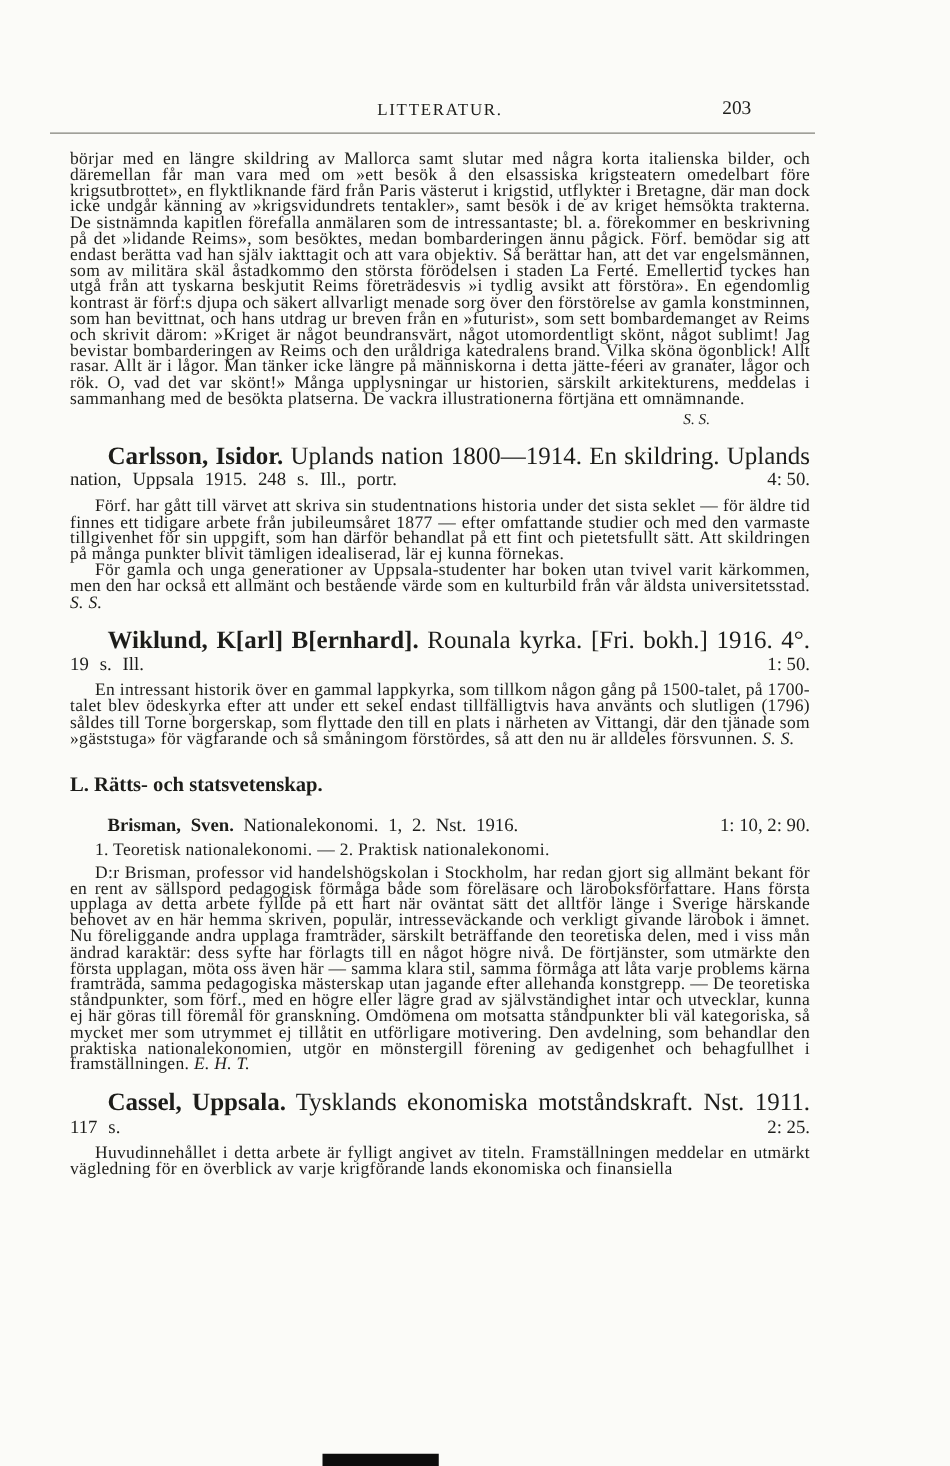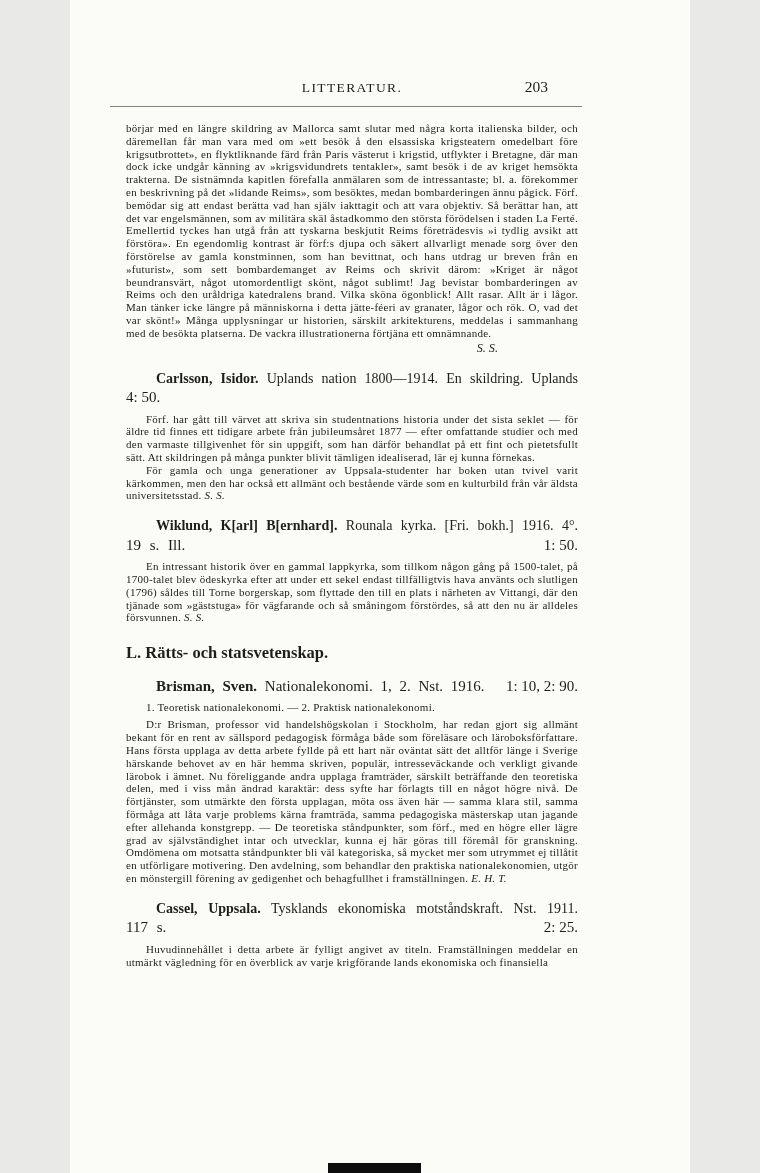--- a/index.html
+++ b/index.html
@@ -1,45 +1,45 @@
 <!DOCTYPE html>
 <html><head>
 <meta charset="utf-8">
 <style>
   html, body { margin: 0; padding: 0; background: #e9e9e7; }
   .page {
-    width: 620px; height: 1173px;
+    width: 760px; height: 1173px;
     background: #fbfbf8;
     font-family: "Liberation Serif", serif;
     color: #1d1d1a;
     position: relative;
     overflow: hidden;
     margin: 0 auto;
   }
   .content { padding: 80px 112px 0 56px; }
 
   .header-row { position: relative; height: 19px; }
   .header-title { display: block; text-align: center; font-size: 13.5px; letter-spacing: 1.4px; }
-  .page-number { position: absolute; right: 30px; top: -2px; font-size: 15.5px; }
+  .page-number { position: absolute; right: 47px; top: -2px; font-size: 15.5px; }
   .rule { border-top: 1px solid #82827a; margin: 7px -4px 0 -16px; height: 0; }
 
   p { margin: 0; }
   .small {
-    font-size: 11px;
+    font-size: 14px;
     line-height: 12.8px;
     letter-spacing: 0.25px;
     text-align: justify;
   }
   .intro { margin-top: 15px; text-indent: 0; }
   .sig-line { text-align: right; padding-right: 80px; font-size: 12.2px; line-height: 13px; margin-top: 2px; }
   .sig-line i, .sig { font-style: italic; }
 
   .entry { margin-top: 14px; }
   .entry-head {
-    font-size: 14px; line-height: 19.5px;
+    font-size: 20px; line-height: 19.5px;
     text-align: justify; text-align-last: justify;
     text-indent: 30px;
     font-family: Liberation Serif, serif;
   }
   .entry-head b, .head-left b { font-weight: bold; }
   .entry-line2 {
     display: flex; justify-content: space-between; align-items: baseline;
     font-size: 15px; line-height: 19.5px;
   }
   .spaced { word-spacing: 5px; }
@@ -76,20 +76,21 @@
     <div class="sig-line">
       <i>S. S.</i>
     </div>
 
     <div class="entry">
       <div class="entry-head">
         <b>Carlsson, Isidor.</b>
         <span>Uplands nation 1800—1914. En skildring. Uplands</span>
       </div>
       <div class="entry-line2">
+        <span class="spaced">nation, Uppsala 1915. 248 s. Ill., portr.</span>
         <b class="price">4: 50.</b>
       </div>
       <p class="small review">Förf. har gått till värvet att skriva sin studentnations historia under det sista seklet — för äldre tid finnes ett tidigare arbete från jubileumsåret 1877 — efter omfattande studier och med den varmaste tillgivenhet för sin uppgift, som han därför behandlat på ett fint och pietetsfullt sätt. Att skildringen på många punkter blivit tämligen idealiserad, lär ej kunna förnekas.</p>
       <p class="small review">
         <span>För gamla och unga generationer av Uppsala-studenter har boken utan tvivel varit kärkommen, men den har också ett allmänt och bestående värde som en kulturbild från vår äldsta universitetsstad.</span>
         <i class="sig">S. S.</i>
       </p>
     </div>
 
     <div class="entry">

